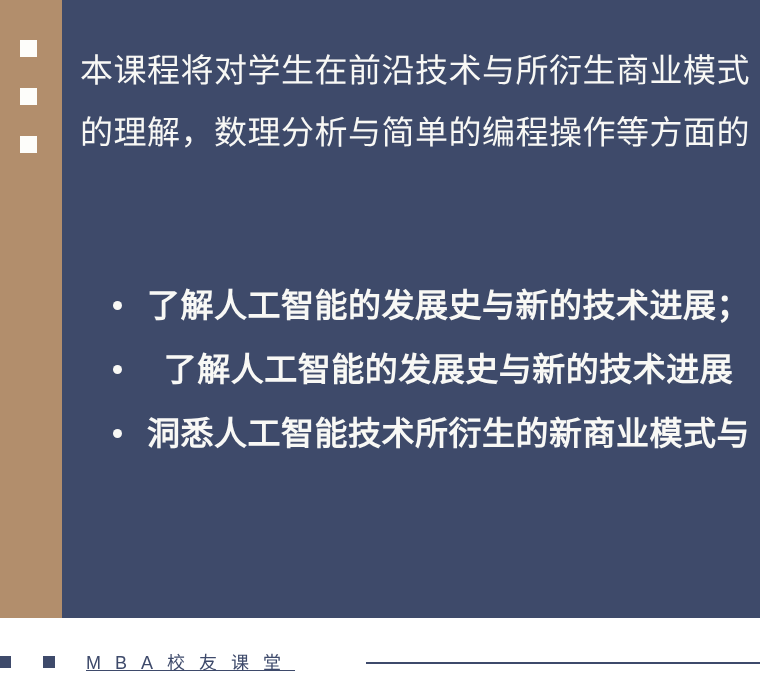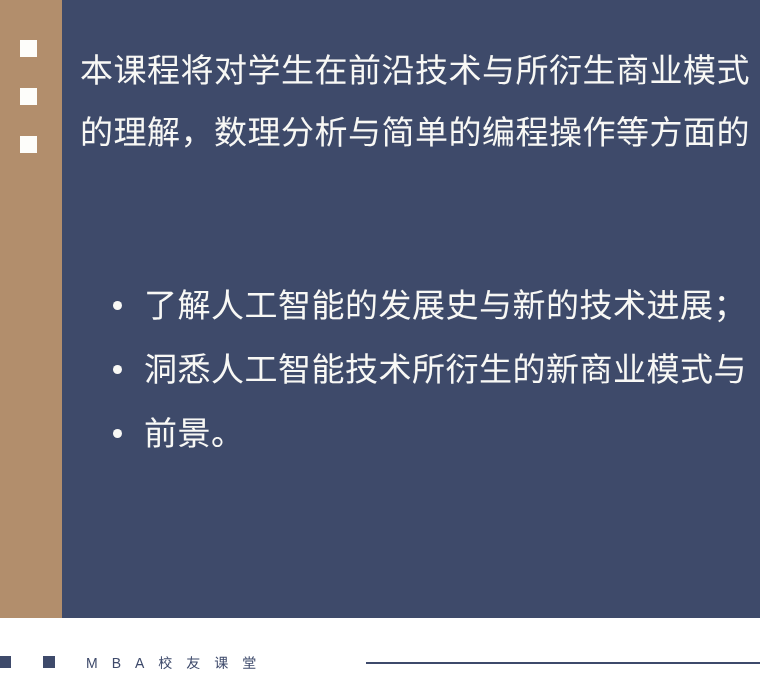--- a/index.html
+++ b/index.html
@@ -32,22 +32,23 @@
   }
   .paragraph {
     position:absolute; left:18px; top:40px; width:668px;
     font-size:33px; line-height:62px; font-weight:400;
     letter-spacing:0.5px;
   }
   .para-line { white-space:nowrap; }
 
   .bullets {
     position:absolute; left:51px; top:276px; width:640px;
-    list-style:none; font-size:33px; line-height:60px; font-weight:400;
+    list-style:none; font-size:33px; line-height:60px; font-weight:700;
     letter-spacing:0.5px;
+    text-align:center;
   }
   .bullets li { position:relative; padding-left:31px; margin-bottom:4px; }
   .bullets .dot {
     position:absolute; left:0; top:25px; width:9px; height:9px;
     border-radius:50%; background:var(--text, #f8f8f5);
   }
   .bullet-line { white-space:nowrap; }
 
   
   .footer {
@@ -55,22 +56,22 @@
     background:var(--footer_bg, #ffffff);
   }
   .f-sq {
     position:absolute; top:38px; width:12px; height:12px;
     background:var(--footer_accent, #3e4a6b);
   }
   .f-sq.a { left:0; width:11px; }
   .f-sq.b { left:43px; }
   .brand {
     position:absolute; left:86px; top:32px;
-    font-size:14px; line-height:26px; letter-spacing:14px;
-    color:var(--footer_accent, #3e4a6b); white-space:nowrap;
+    font-size:18px; line-height:26px; letter-spacing:14px;
+    color:var(--footer_accent, #3e4a6b); white-space:nowrap;text-decoration:underline;
   }
   .rule {
     position:absolute; left:366px; top:44px; width:394px; height:2px;
     background:var(--footer_accent, #3e4a6b);
   }
 </style>
 </head>
 <body>
 
 <div class="slide">
@@ -87,25 +88,25 @@
       <div class="para-line">的理解，数理分析与简单的编程操作等方面的</div>
     </div>
 
     <ul class="bullets">
       <li>
         <span class="dot"></span>
         <div class="bullet-line">了解人工智能的发展史与新的技术进展；</div>
       </li>
       <li>
         <span class="dot"></span>
-        <div class="bullet-line">洞悉人工智能技术所衍生的新商业模式与</div>
+        <div class="bullet-line">了解人工智能的发展史与新的技术进展</div>
       </li>
       <li>
         <span class="dot"></span>
-        <div class="bullet-line">前景。</div>
+        <div class="bullet-line">洞悉人工智能技术所衍生的新商业模式与</div>
       </li>
     </ul>
   </div>
 
   <div class="footer">
     <span class="f-sq a"></span>
     <span class="f-sq b"></span>
     <div class="brand">MBA校友课堂</div>
     <div class="rule"></div>
   </div>

